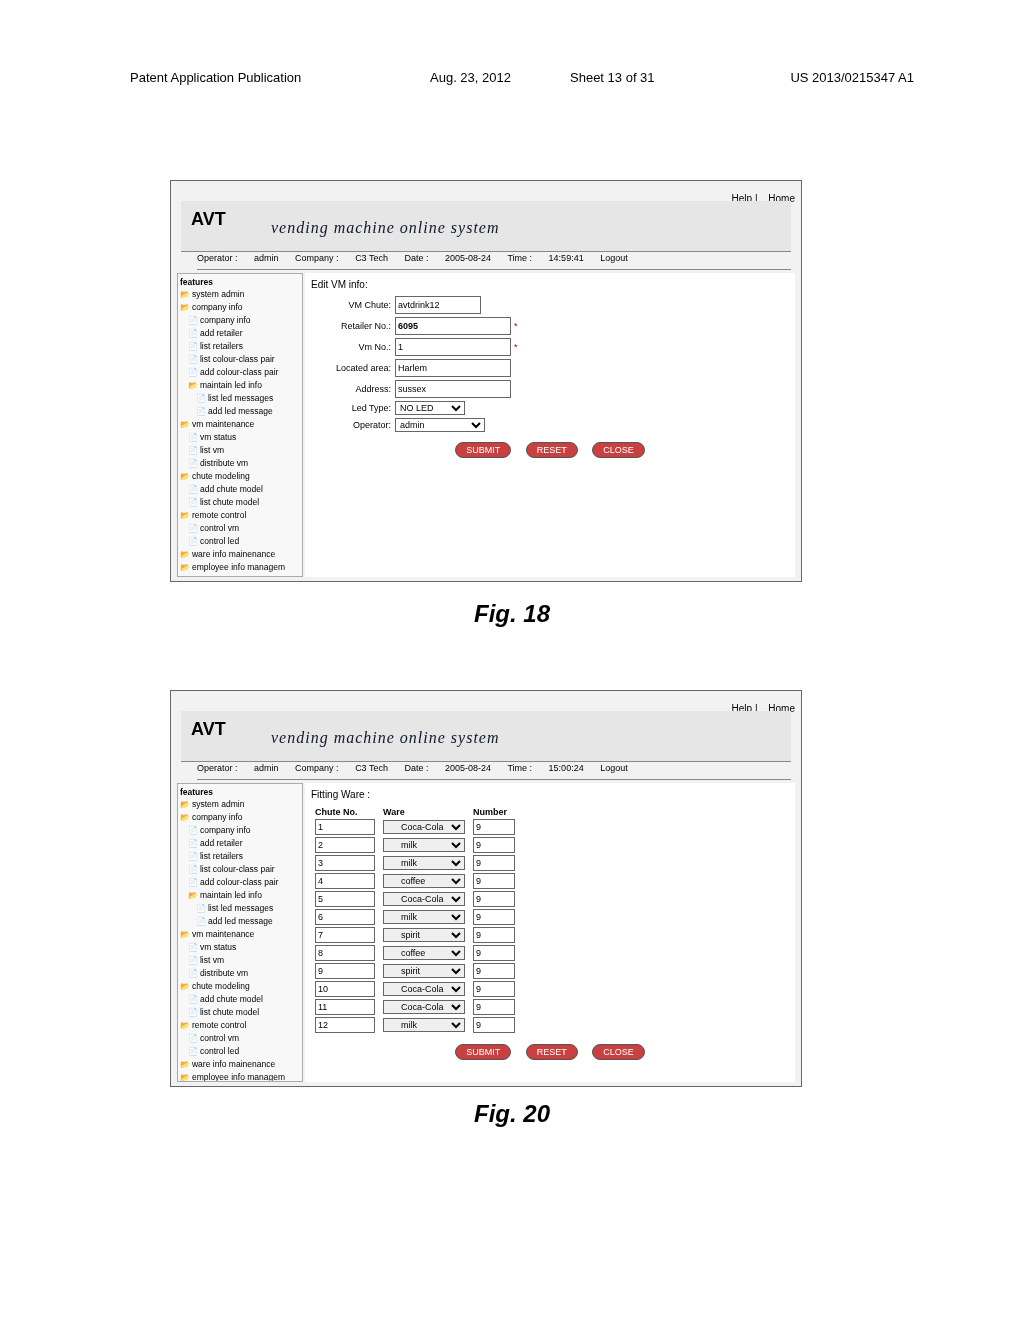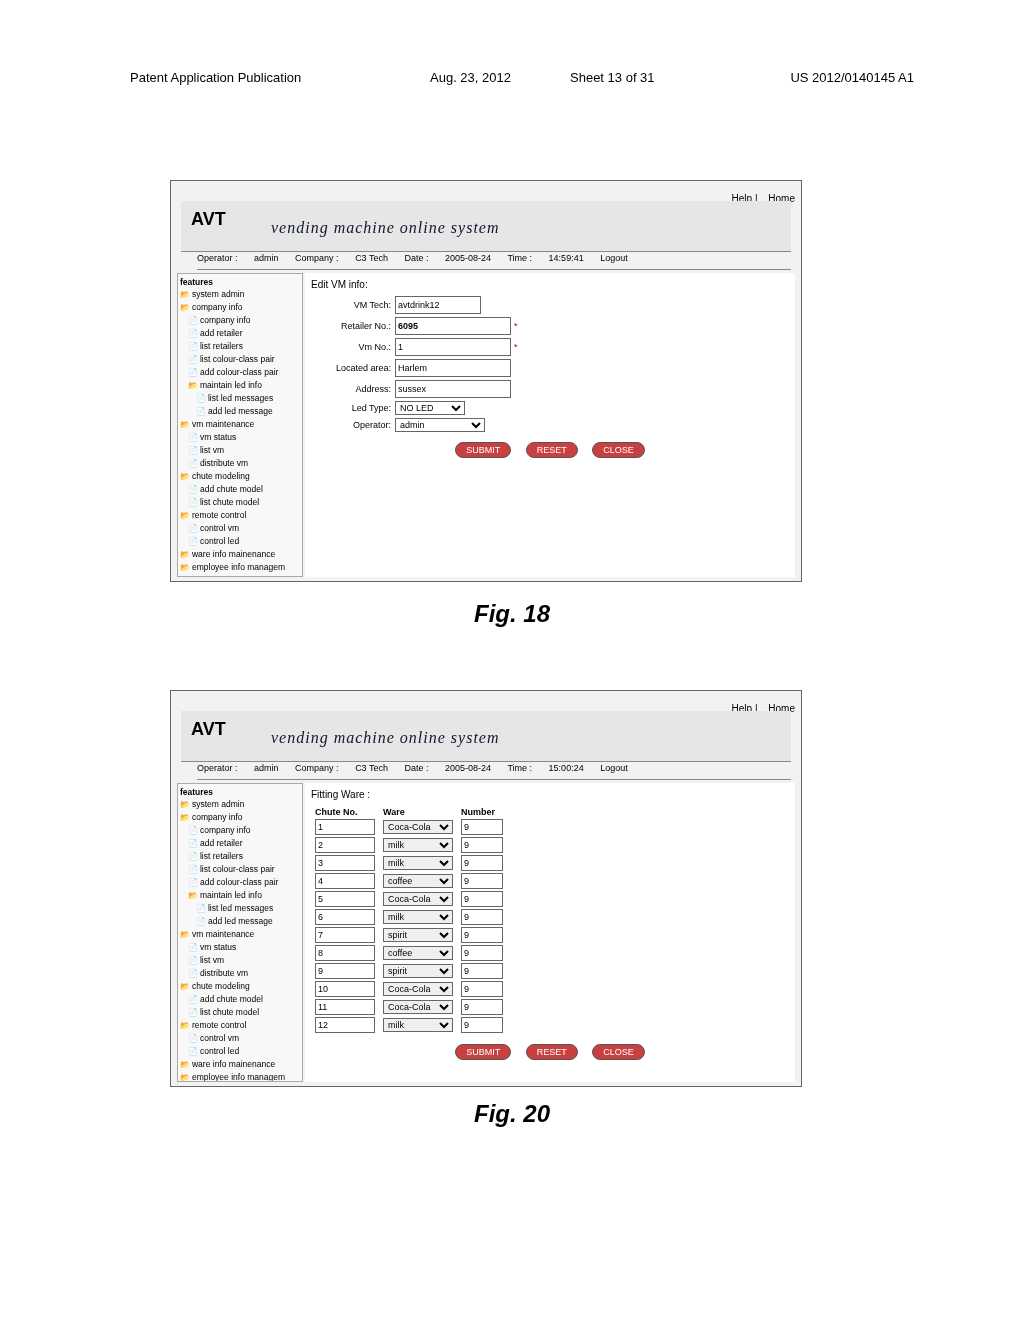--- a/index.html
+++ b/index.html
@@ -124,40 +124,40 @@
     margin-top: 4px;
   }
   table.fit th, table.fit td {
     padding: 1px 4px;
     text-align: left;
   }
   table.fit input.cell {
     width: 54px; height: 12px; font-size: 9px; border: 1px solid #666;
   }
   table.fit select.cell {
-    width: 70px; height: 14px; font-size: 9px; border: 1px solid #666;
+    width: 82px; height: 14px; font-size: 9px; border: 1px solid #666; padding-left: 13px;
   }
 
   .fig-label {
     position: absolute;
     left: 0; right: 0;
     text-align: center;
     font: italic bold 24px Arial;
   }
   .fig1 { top: 600px; }
   .fig2 { top: 1100px; }
 </style>
 </head>
 <body>
 
 <div class="page-header">
   <span class="pub-label">Patent Application Publication</span>
   <span class="pub-date">Aug. 23, 2012</span>
   <span class="pub-sheet">Sheet 13 of 31</span>
-  <span class="pub-num">US 2012/0140145 A1</span>
+  <span class="pub-num">US 2013/0215347 A1</span>
 </div>
 
 <div class="screenshot-wrap ss1">
   <div class="toplinks">
     <span>Help</span> |
     <span>Home</span>
   </div>
   <div class="banner">
     <div class="banner-logo">AVT</div>
     <div class="banner-sub">vending machine online system</div>
@@ -198,21 +198,21 @@
       <div class="node i1"><span class="file-ico"></span><span>control led</span></div>
       <div class="node i0"><span class="folder-ico"></span><span>ware info mainenance</span></div>
       <div class="node i0"><span class="folder-ico"></span><span>employee info managem</span></div>
       <div class="node i0"><span class="folder-ico"></span><span>marketing analysis</span></div>
     </div>
 
   <div class="content">
     <div class="content-title">Edit VM info:</div>
 
     <div class="form-row">
-      <span class="lbl">VM Tech:</span>
+      <span class="lbl">VM Chute:</span>
       <input class="txt" style="width: 80px;" value="avtdrink12">
     </div>
     <div class="form-row">
       <span class="lbl">Retailer No.:</span>
       <input class="txt" style="width: 110px; font-weight: bold;" value="6095">
       <span class="star">*</span>
     </div>
     <div class="form-row">
       <span class="lbl">Vm No.:</span>
       <input class="txt" style="width: 110px;" value="1">

